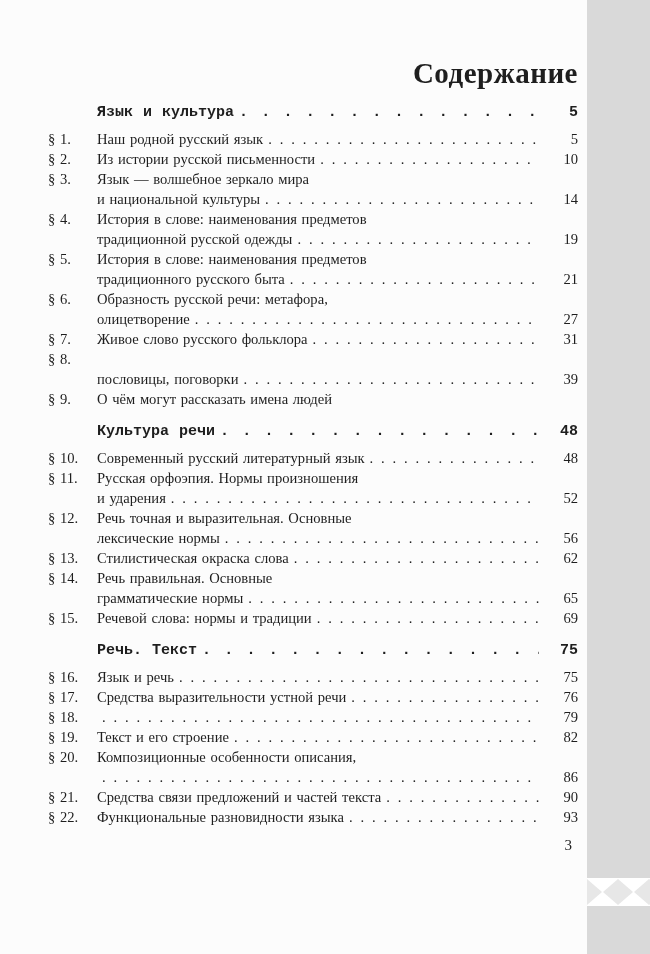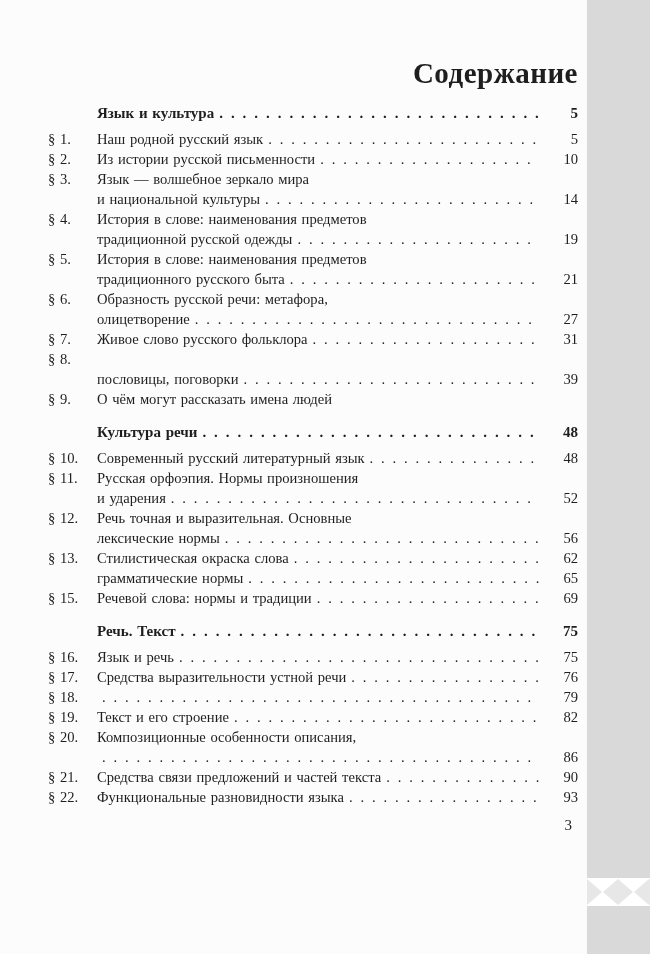--- a/index.html
+++ b/index.html
@@ -39,21 +39,21 @@
   .text{white-space:nowrap;flex:0 0 auto;}
   .leader{
     flex:1 1 auto;overflow:hidden;white-space:nowrap;
     margin-left:5px;margin-right:6px;min-width:10px;
   }
   .leader::after{
     content:". . . . . . . . . . . . . . . . . . . . . . . . . . . . . . . . . . . . . . . . . . . . . . . . . . . . . . . . . . . . . . . . . . . . . .";
     letter-spacing:1.6px;
   }
   .pageref{flex:0 0 33px;text-align:right;white-space:nowrap;}
-  .header-row{font-weight:700;margin:13px 0 6px 0;font-size:15px;}
+  .header-row{font-weight:700;margin:13px 0 6px 0;font-size:15px;font-family:Liberation Mono, monospace;}
   .folio{
     margin-top:8px;line-height:20px;font-size:15px;
     text-align:right;padding-right:6px;
   }
   .diamond{fill:var(--diamond);}
   .band-bg{fill:var(--band);}
 </style>
 </head>
 <body>
 
@@ -169,20 +169,24 @@
           <span class="num"></span>
           <span class="text">лексические нормы</span>
           <span class="leader"></span>
           <span class="pageref">56</span>
         </div>
         <div class="row">
           <span class="num">§ 13.</span>
           <span class="text">Стилистическая окраска слова</span>
           <span class="leader"></span>
           <span class="pageref">62</span>
+        </div>
+        <div class="row">
+          <span class="num">§ 14.</span>
+          <span class="text">Речь правильная. Основные</span>
         </div>
         <div class="row">
           <span class="num"></span>
           <span class="text">грамматические нормы</span>
           <span class="leader"></span>
           <span class="pageref">65</span>
         </div>
         <div class="row">
           <span class="num">§ 15.</span>
           <span class="text">Речевой слова: нормы и традиции</span>

